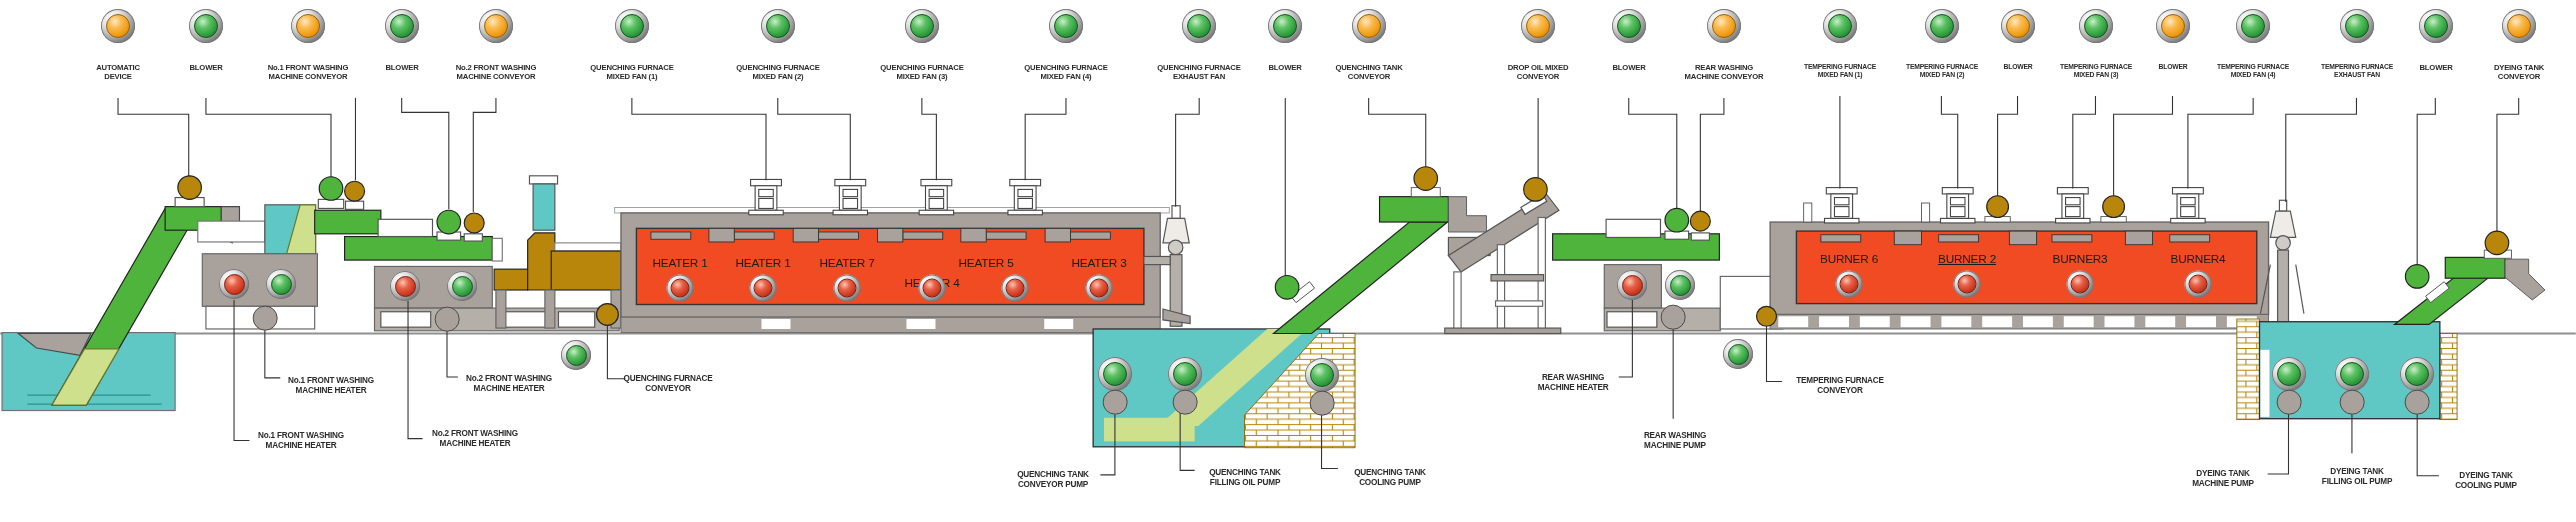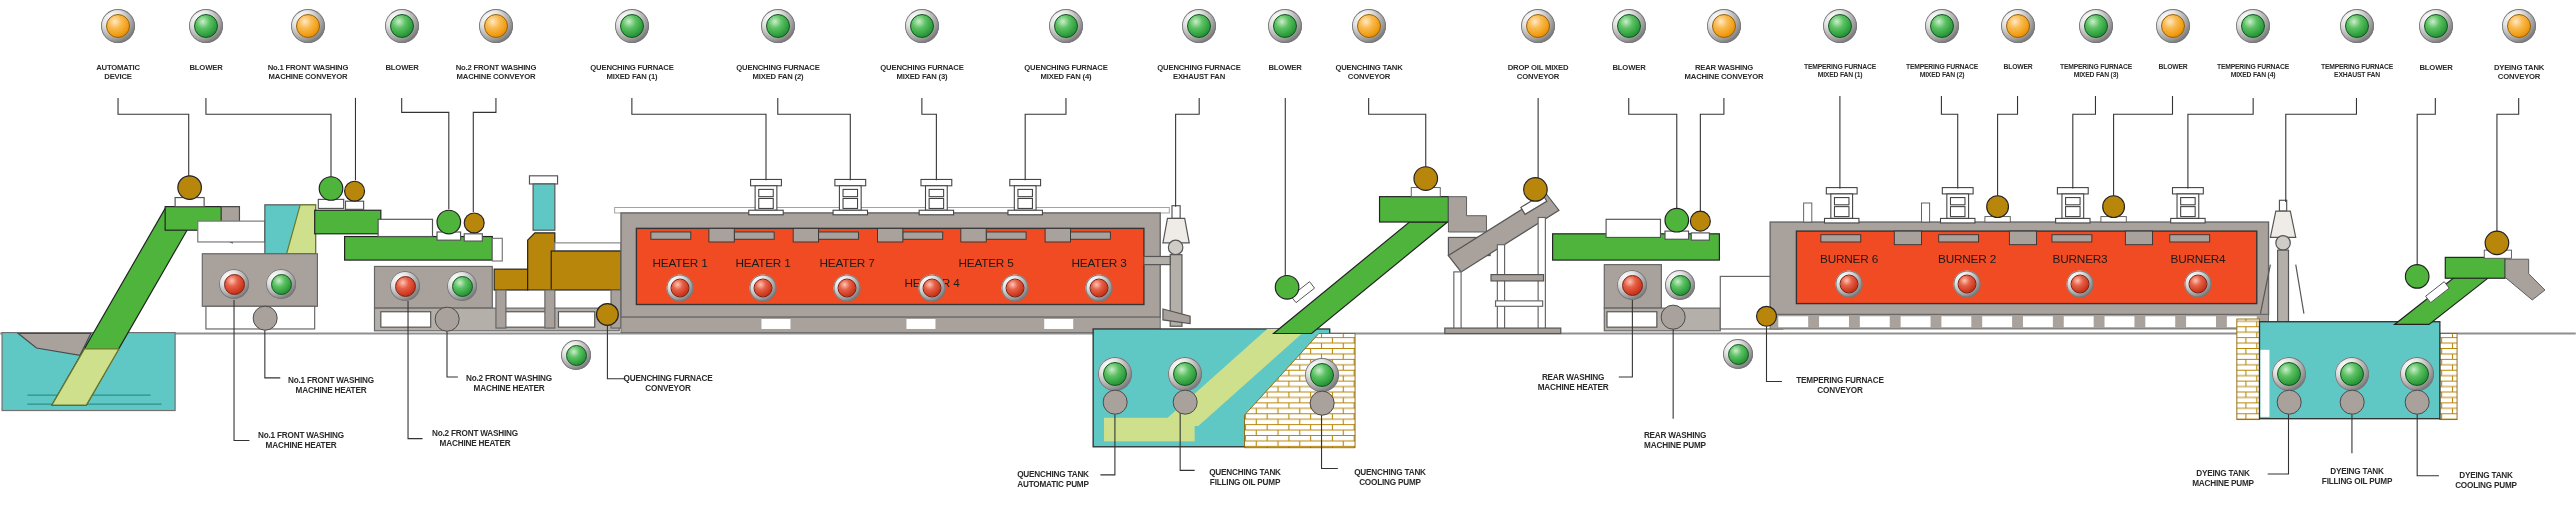--- a/index.html
+++ b/index.html
@@ -576,21 +576,21 @@
       <div class="lens red"></div>
     </div>
     <div class="furnace-label ov" style="left: 1099px; top: 263px;">HEATER 3</div>
     <div class="ring btn" style="left: 1099px; top: 288px;">
       <div class="lens red"></div>
     </div>
     <div class="furnace-label ov" style="left: 1849px; top: 259px;">BURNER 6</div>
     <div class="ring btn" style="left: 1849px; top: 284px;">
       <div class="lens red"></div>
     </div>
-    <div class="furnace-label ov" style="left: 1967px; top: 259px;">BURNER 2</div>
+    <div class="furnace-label ov" style="left: 1967px; top: 259px; text-decoration: underline;">BURNER 2</div>
     <div class="ring btn" style="left: 1967px; top: 284px;">
       <div class="lens red"></div>
     </div>
     <div class="furnace-label ov" style="left: 2080px; top: 259px;">BURNER3</div>
     <div class="ring btn" style="left: 2080px; top: 284px;">
       <div class="lens red"></div>
     </div>
     <div class="furnace-label ov" style="left: 2198px; top: 259px;">BURNER4</div>
     <div class="ring btn" style="left: 2198px; top: 284px;">
       <div class="lens red"></div>
@@ -661,21 +661,21 @@
     <div class="equip-label" style="left: 475px; top: 439px;">
       <span>No.2 FRONT WASHING</span>
       <span>MACHINE HEATER</span>
     </div>
     <div class="equip-label" style="left: 668px; top: 384px;">
       <span>QUENCHING FURNACE</span>
       <span>CONVEYOR</span>
     </div>
     <div class="equip-label" style="left: 1053px; top: 480px;">
       <span>QUENCHING TANK</span>
-      <span>AUTOMATIC PUMP</span>
+      <span>CONVEYOR PUMP</span>
     </div>
     <div class="equip-label" style="left: 1245px; top: 478px;">
       <span>QUENCHING TANK</span>
       <span>FILLING OIL PUMP</span>
     </div>
     <div class="equip-label" style="left: 1390px; top: 478px;">
       <span>QUENCHING TANK</span>
       <span>COOLING PUMP</span>
     </div>
     <div class="equip-label" style="left: 1573px; top: 383px;">

